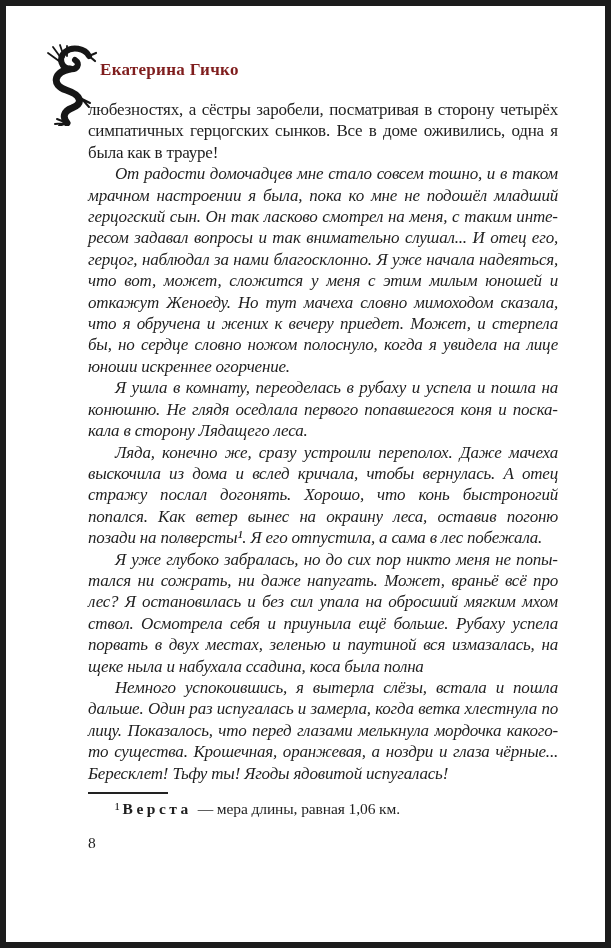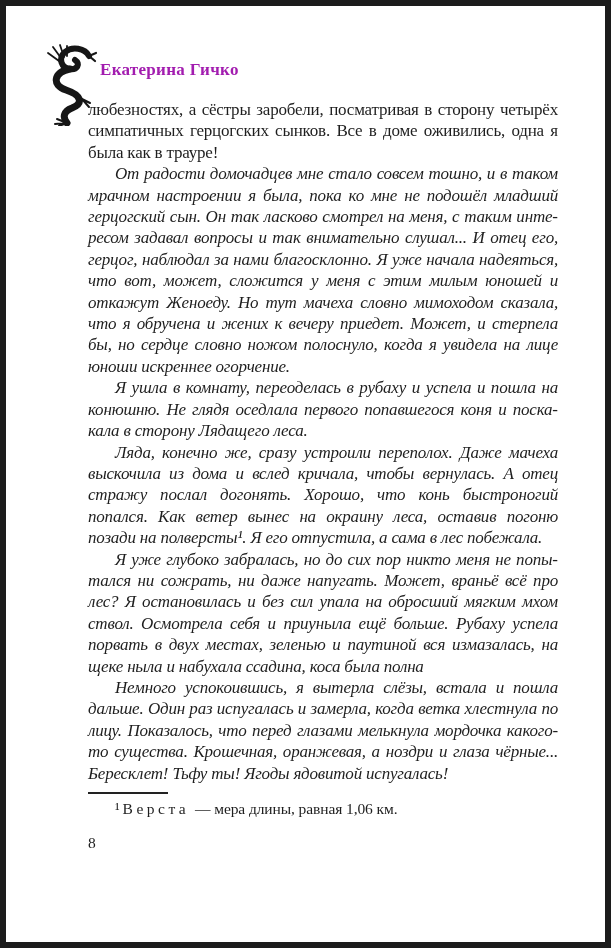--- a/index.html
+++ b/index.html
@@ -21,21 +21,21 @@
     width: 58px;
     height: 82px;
   }
   .author {
     position: absolute;
     left: 94px;
     top: 54px;
     font-size: 17px;
     font-weight: 700;
     letter-spacing: 0.3px;
-    color: #a21caf;
+    color: #7f1d1d;
     white-space: nowrap;
   }
   .content {
     position: absolute;
     left: 82px;
     top: 93px;
     width: 470px;
   }
   .content p {
     margin: 0;
@@ -53,21 +53,21 @@
     margin: 8px 0 0 0;
   }
   .footnote {
     margin-top: 5px;
     width: 470px;
     font-size: 15.5px;
     line-height: 20px;
     text-indent: 27px;
     letter-spacing: -0.1px;
   }
-  .footnote .term { letter-spacing: 3.5px; margin: 18px 2px 0 3px; }
+  .footnote .term { letter-spacing: 3.5px; margin: 18px 2px 0 3px; font-weight: bold; }
   .page-number {
     margin-top: 15px;
     font-size: 15.5px;
     color: #1e1e1e;
   }
 </style>
 </head>
 <body>
 
 <div class="page">

